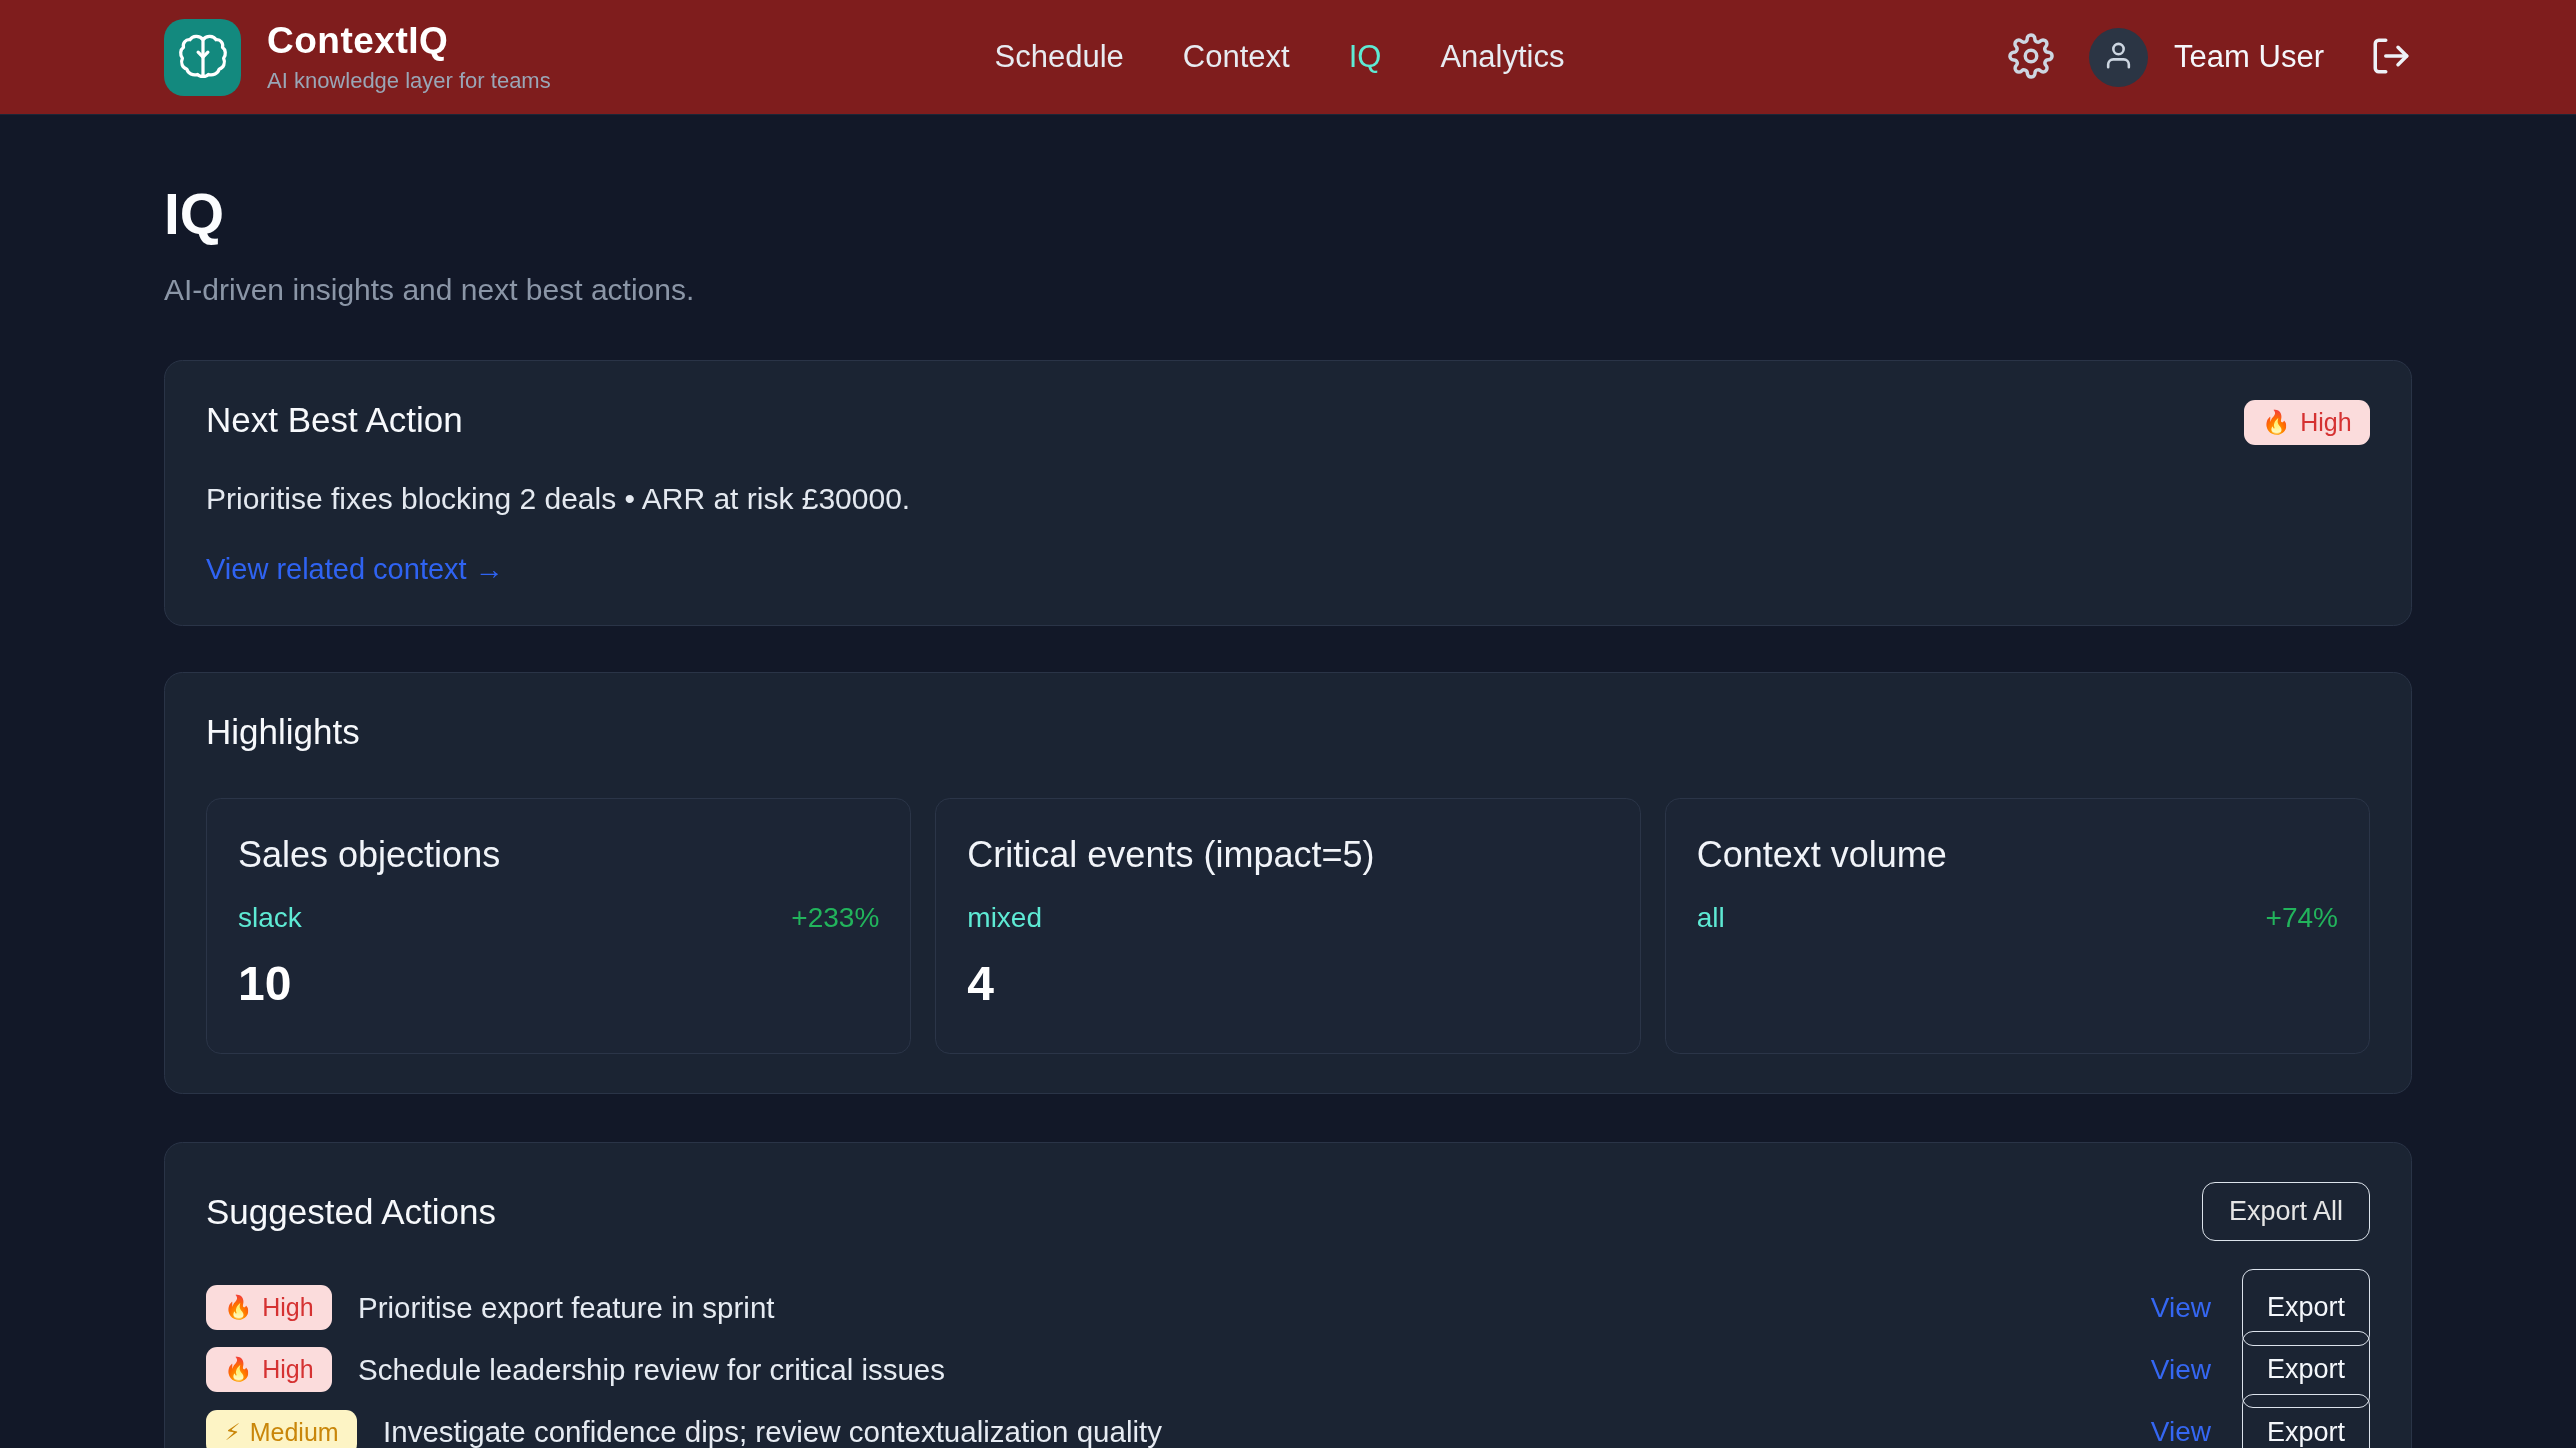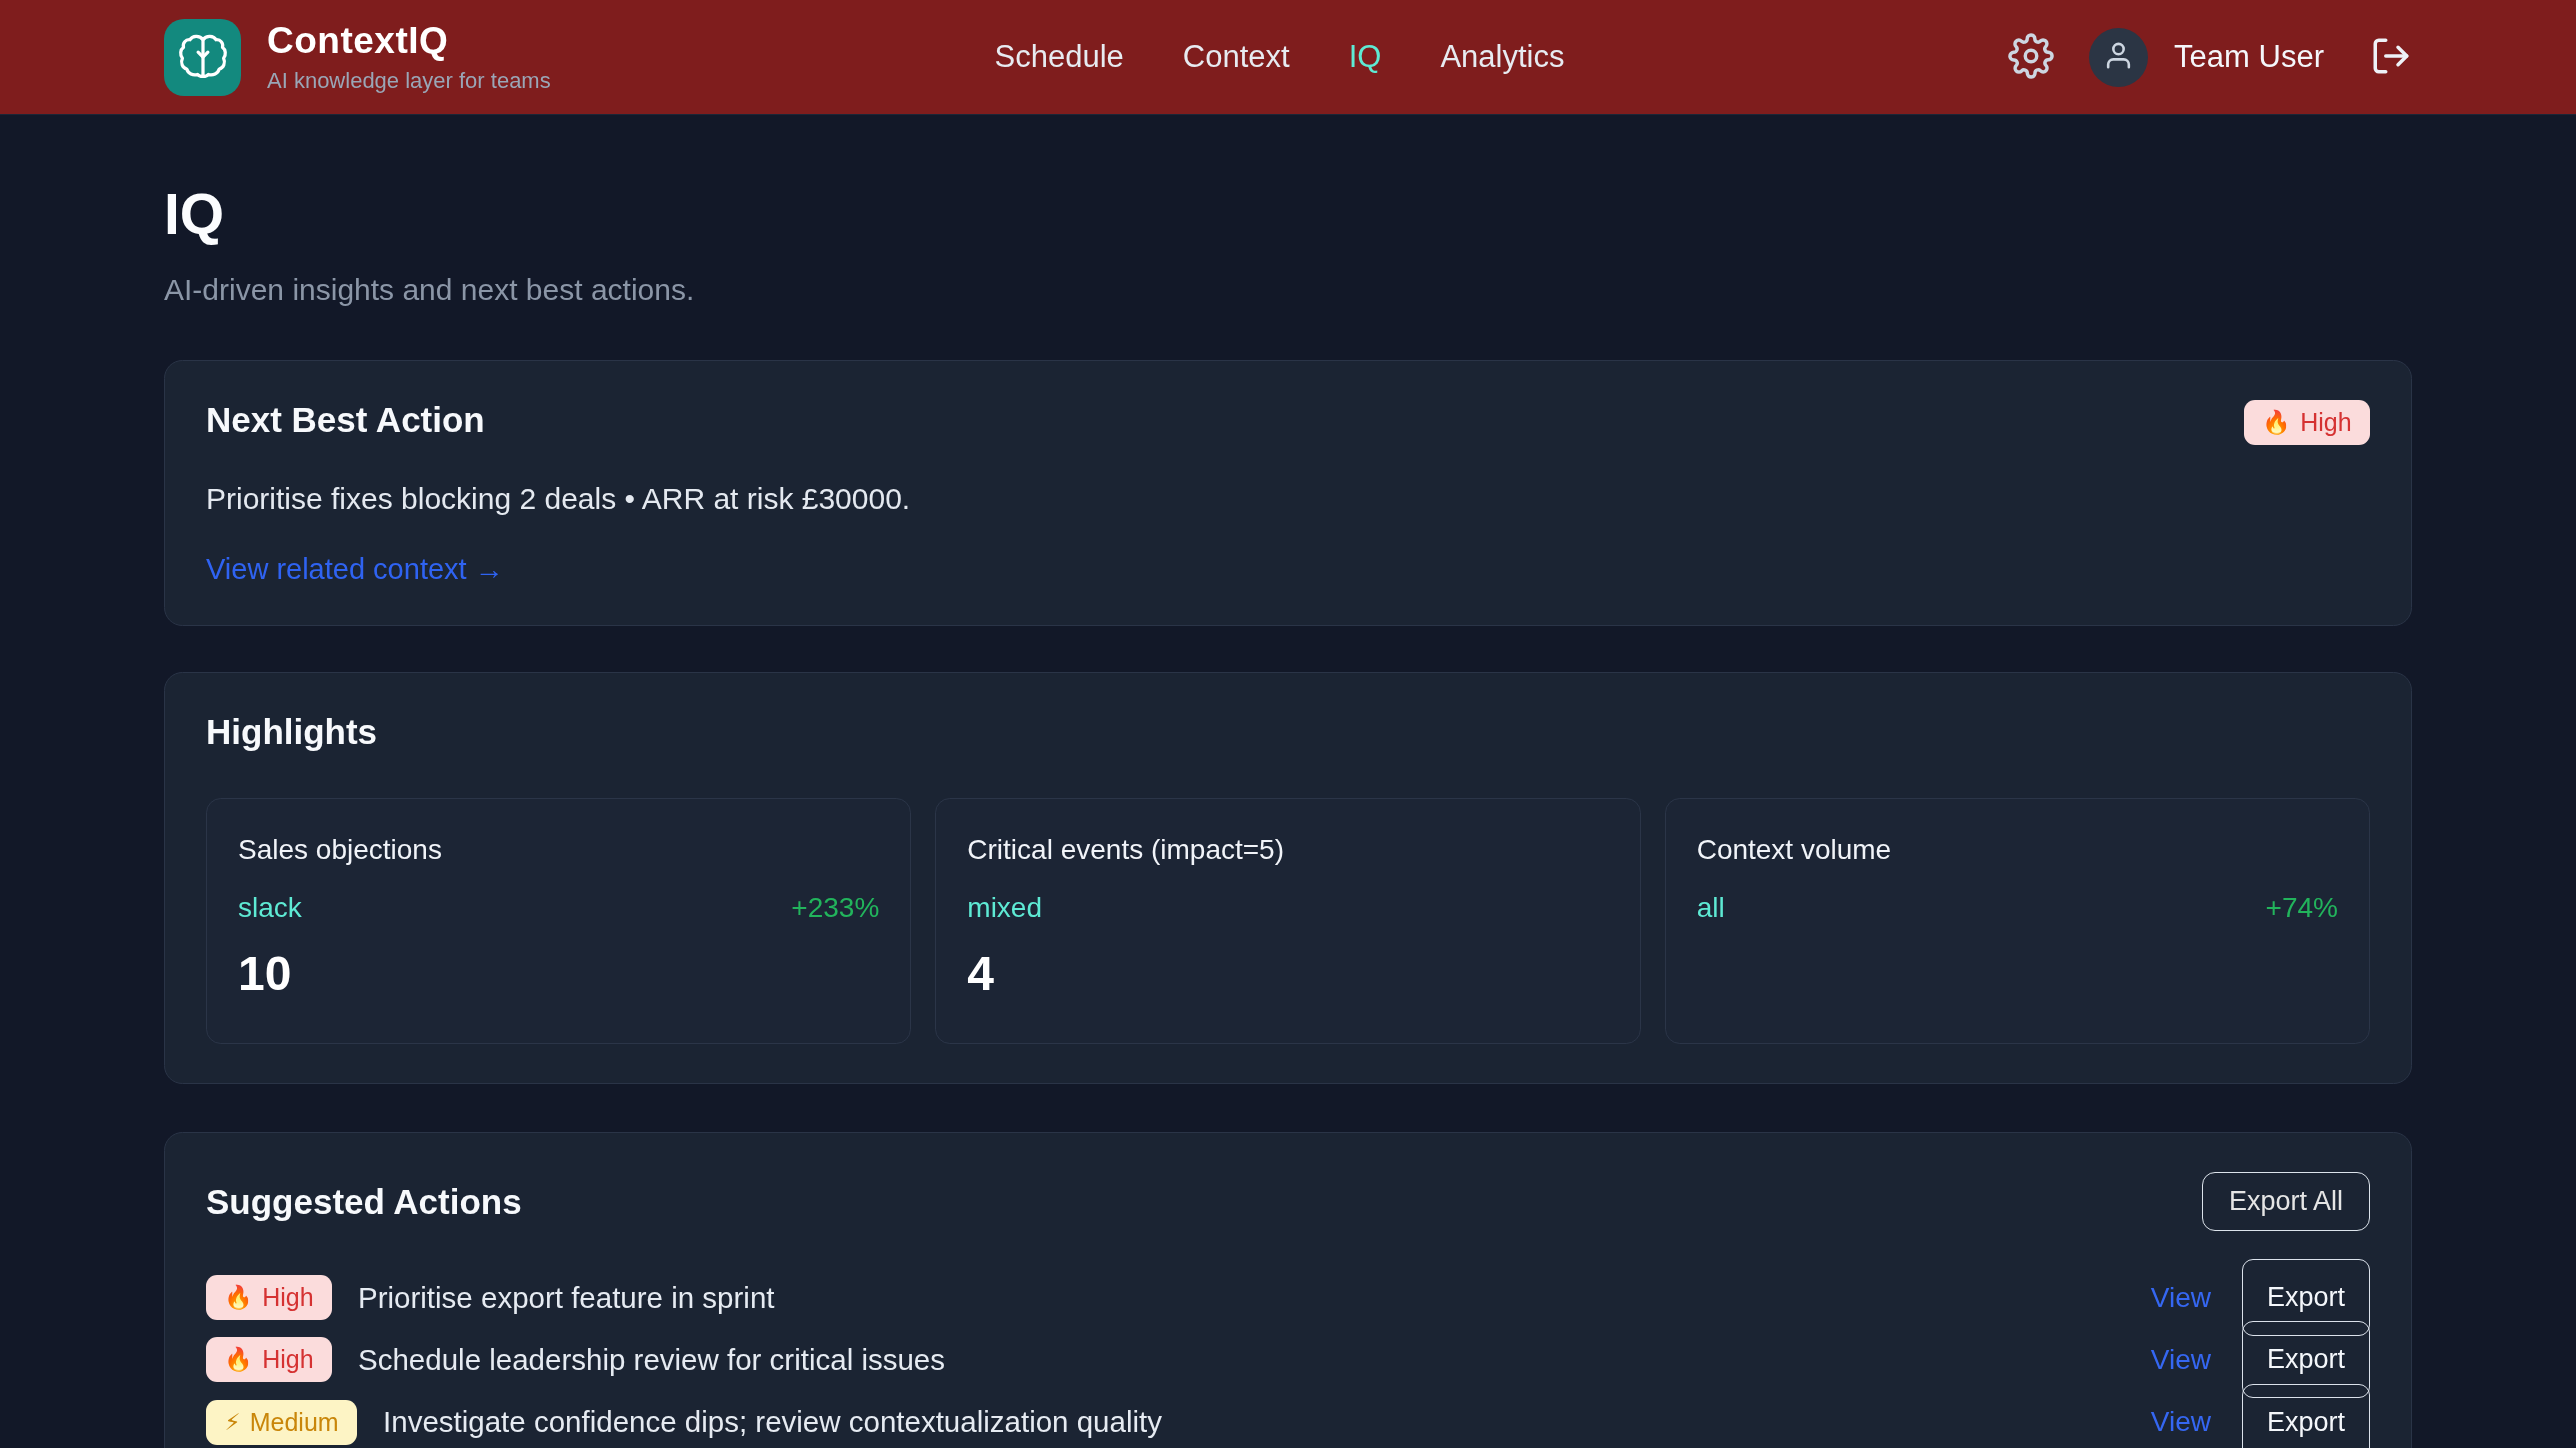--- a/index.html
+++ b/index.html
@@ -61,21 +61,21 @@
   .page-title { font-size: 57px; font-weight: 700; margin-top: 66px; color: #fbfcfe; }
   .page-sub { font-size: 30px; color: #8b96a7; margin-top: 26px; }
 
   .card {
     background: #1b2433;
     border: 0.9px solid #2a3447;
     border-radius: 18.4px;
     padding: 39px 41px;
   }
   .nba-card { margin-top: 53px; position: relative; }
-  .card-title { font-size: 35px; font-weight: 700; color: #f7f9fc; }
+  .card-title { font-size: 35px; font-weight: 400; color: #f7f9fc; }
   .nba-head { display: flex; align-items: flex-start; justify-content: space-between; }
   .nba-body { font-size: 30px; color: #e4e9f0; margin-top: 37px; }
   .nba-link { display: inline-block; font-size: 29px; color: #2f63f2; margin-top: 37px; text-decoration: none; cursor: pointer; }
 
   .badge {
     display: inline-flex; align-items: center; gap: 9.2px;
     font-size: 25px; line-height: 1;
     padding: 10px 18.4px; border-radius: 11px;
     white-space: nowrap;
   }
@@ -86,21 +86,21 @@
   
   .highlights-card { margin-top: 46px; }
   .hl-grid { display: flex; gap: 24px; margin-top: 46px; }
   .hl-card {
     flex: 1 1 0;
     background: #1c2535;
     border: 0.9px solid #2b3548;
     border-radius: 14.8px;
     padding: 35px 31px 42px 31px;
   }
-  .hl-title { font-size: 28px; color: #f1f4f9; }
+  .hl-title { font-size: 36px; color: #f1f4f9; }
   .hl-row { display: flex; align-items: baseline; justify-content: space-between; margin-top: 26px; }
   .hl-source { font-size: 28px; color: #5eead4; }
   .hl-delta { font-size: 28px; color: #22b45c; }
   .hl-value { font-size: 48px; font-weight: 700; color: #ffffff; margin-top: 22px; }
 
   
   .sa-card { margin-top: 48px; padding-bottom: 33px; }
   .sa-head { display: flex; align-items: center; justify-content: space-between; }
   .btn-outline {
     background: transparent;

